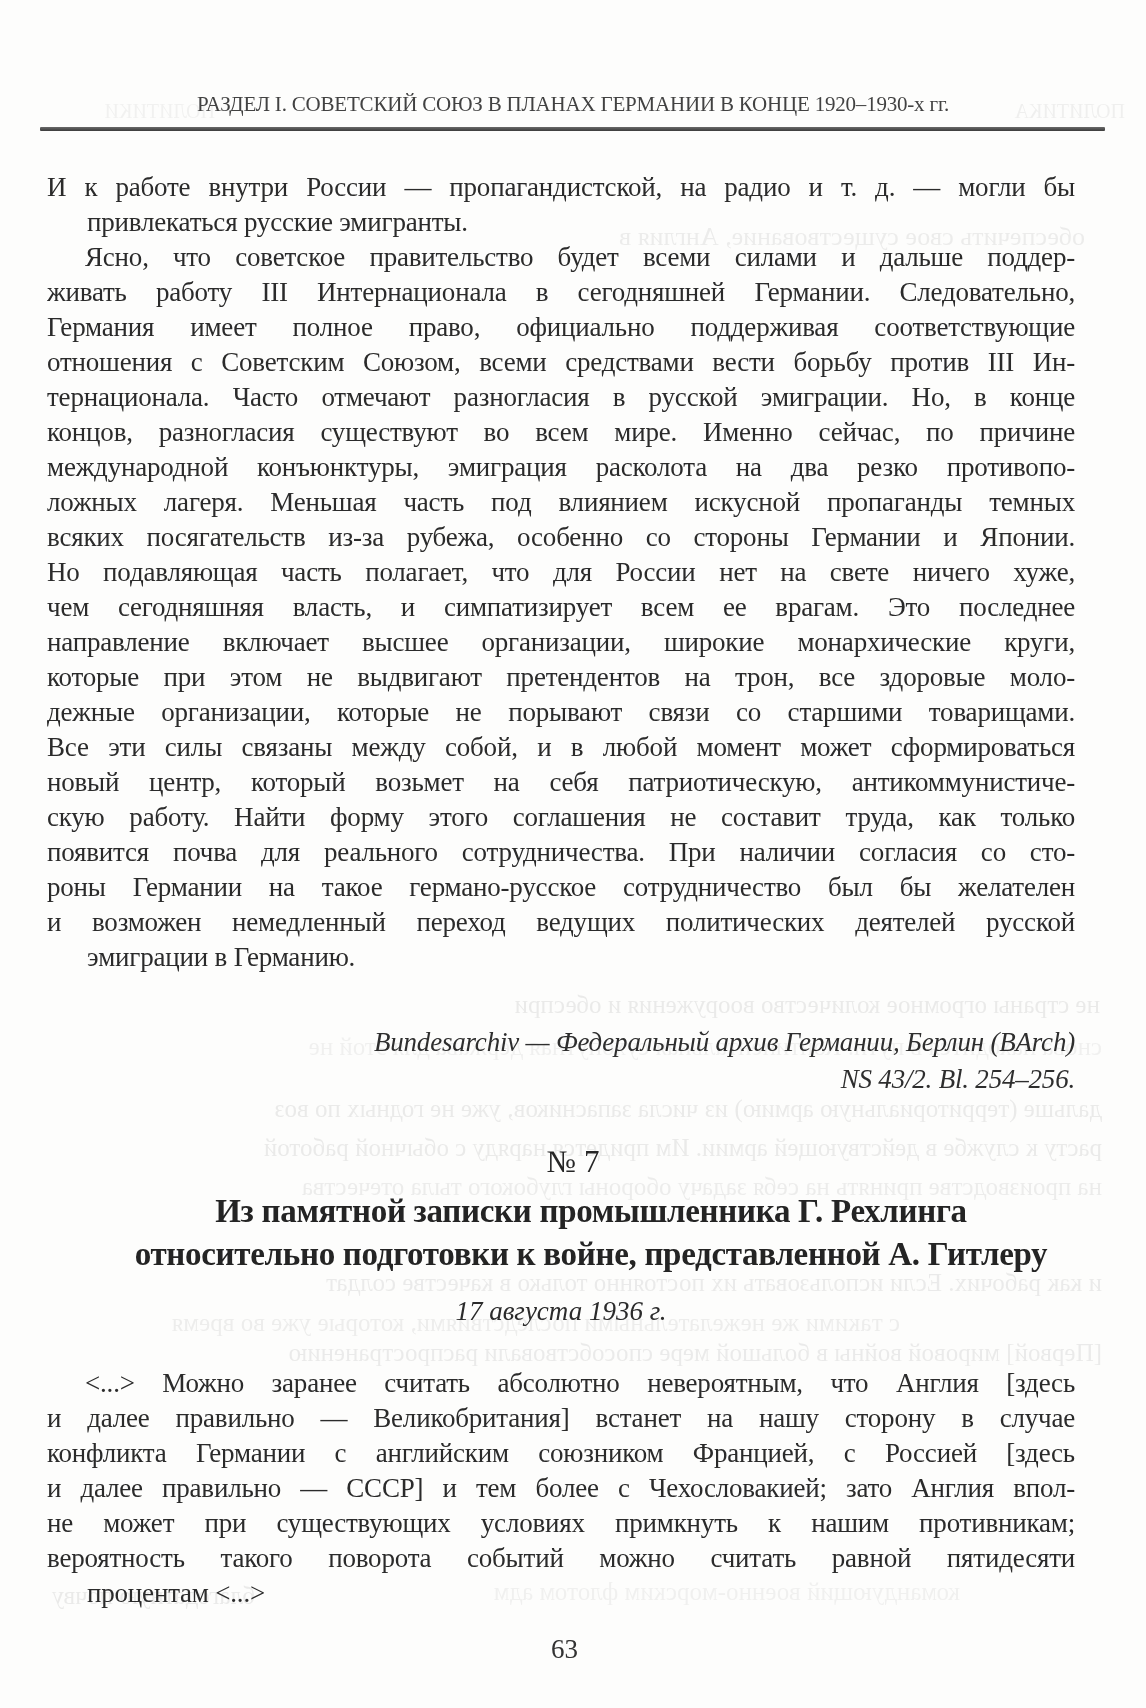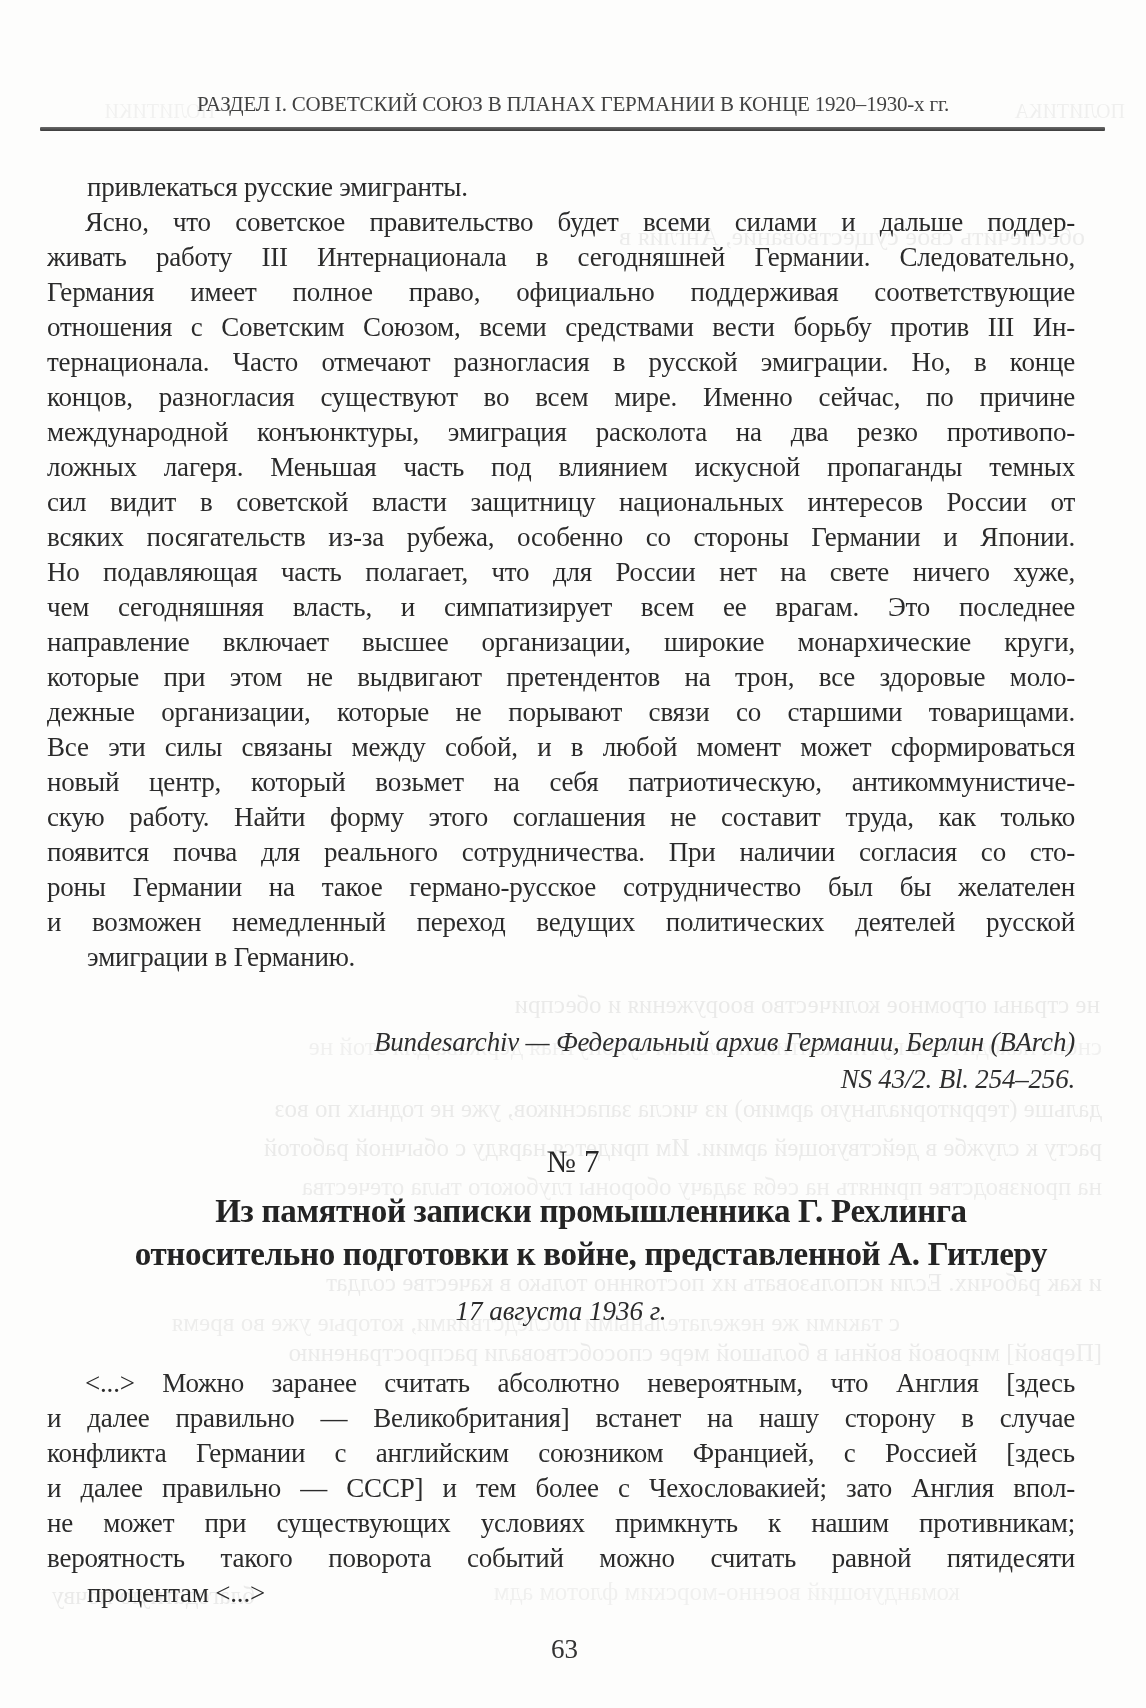--- a/index.html
+++ b/index.html
@@ -90,30 +90,30 @@
       <div class="bleed" style="left: 40px; top: 1133px; width: 1062px; opacity: 0.17; font-size: 25px;">расту к службе в действующей армии. Им придется наряду с обычной работой</div>
       <div class="bleed" style="left: 40px; top: 1172px; width: 1062px; opacity: 0.15; font-size: 25px;">на производстве принять на себя задачу обороны глубокого тыла отечества</div>
       <div class="bleed" style="left: 40px; top: 1268px; width: 1062px; opacity: 0.16; font-size: 25px;">и как рабочих. Если использовать их постоянно только в качестве солдат</div>
       <div class="bleed" style="left: 40px; top: 1308px; width: 860px; opacity: 0.14; font-size: 25px;">с такими же нежелательными последствиями, которые уже во время</div>
       <div class="bleed" style="left: 40px; top: 1338px; width: 1062px; opacity: 0.16; font-size: 25px;">[Первой] мировой войны в большой мере способствовали распространению</div>
       <div class="bleed" style="left: 260px; top: 1577px; width: 700px; opacity: 0.11; font-size: 25px;">командующий военно-морским флотом адм</div>
       <div class="bleed" style="left: 15px; top: 1581px; width: 240px; opacity: 0.17; font-size: 25px;">благодатную почву</div>
     </div>
 
   <section class="textblock" id="para-block-1">
+      <div class="jline">И к работе внутри России — пропагандистской, на радио и т. д. — могли бы</div>
       <div class="jline last">привлекаться русские эмигранты.</div>
       <div class="jline indent">Ясно, что советское правительство будет всеми силами и дальше поддер-</div>
       <div class="jline">живать работу III Интернационала в сегодняшней Германии. Следовательно,</div>
       <div class="jline">Германия имеет полное право, официально поддерживая соответствующие</div>
       <div class="jline">отношения с Советским Союзом, всеми средствами вести борьбу против III Ин-</div>
       <div class="jline">тернационала. Часто отмечают разногласия в русской эмиграции. Но, в конце</div>
       <div class="jline">концов, разногласия существуют во всем мире. Именно сейчас, по причине</div>
       <div class="jline">международной конъюнктуры, эмиграция расколота на два резко противопо-</div>
       <div class="jline">ложных лагеря. Меньшая часть под влиянием искусной пропаганды темных</div>
-      <div class="jline">сил видит в советской власти защитницу национальных интересов России от</div>
       <div class="jline">всяких посягательств из-за рубежа, особенно со стороны Германии и Японии.</div>
       <div class="jline">Но подавляющая часть полагает, что для России нет на свете ничего хуже,</div>
       <div class="jline">чем сегодняшняя власть, и симпатизирует всем ее врагам. Это последнее</div>
       <div class="jline">направление включает высшее организации, широкие монархические круги,</div>
       <div class="jline">которые при этом не выдвигают претендентов на трон, все здоровые моло-</div>
       <div class="jline">дежные организации, которые не порывают связи со старшими товарищами.</div>
       <div class="jline">Все эти силы связаны между собой, и в любой момент может сформироваться</div>
       <div class="jline">новый центр, который возьмет на себя патриотическую, антикоммунистиче-</div>
       <div class="jline">скую работу. Найти форму этого соглашения не составит труда, как только</div>
       <div class="jline">появится почва для реального сотрудничества. При наличии согласия со сто-</div>

